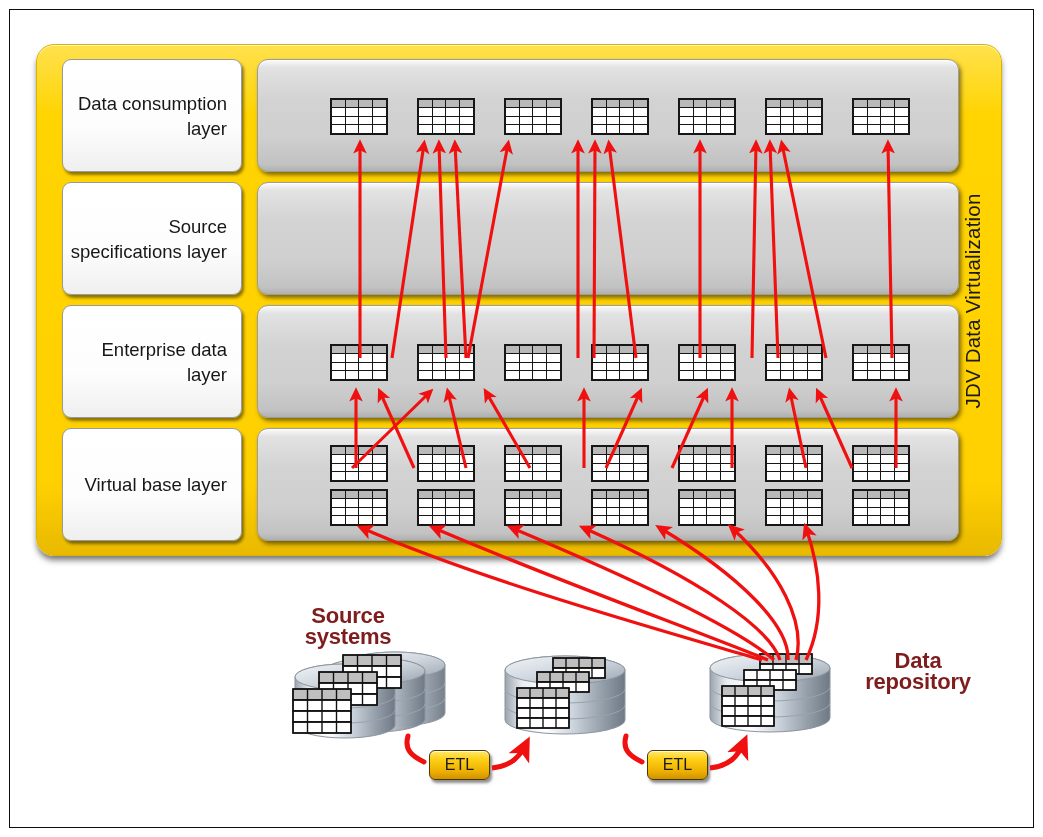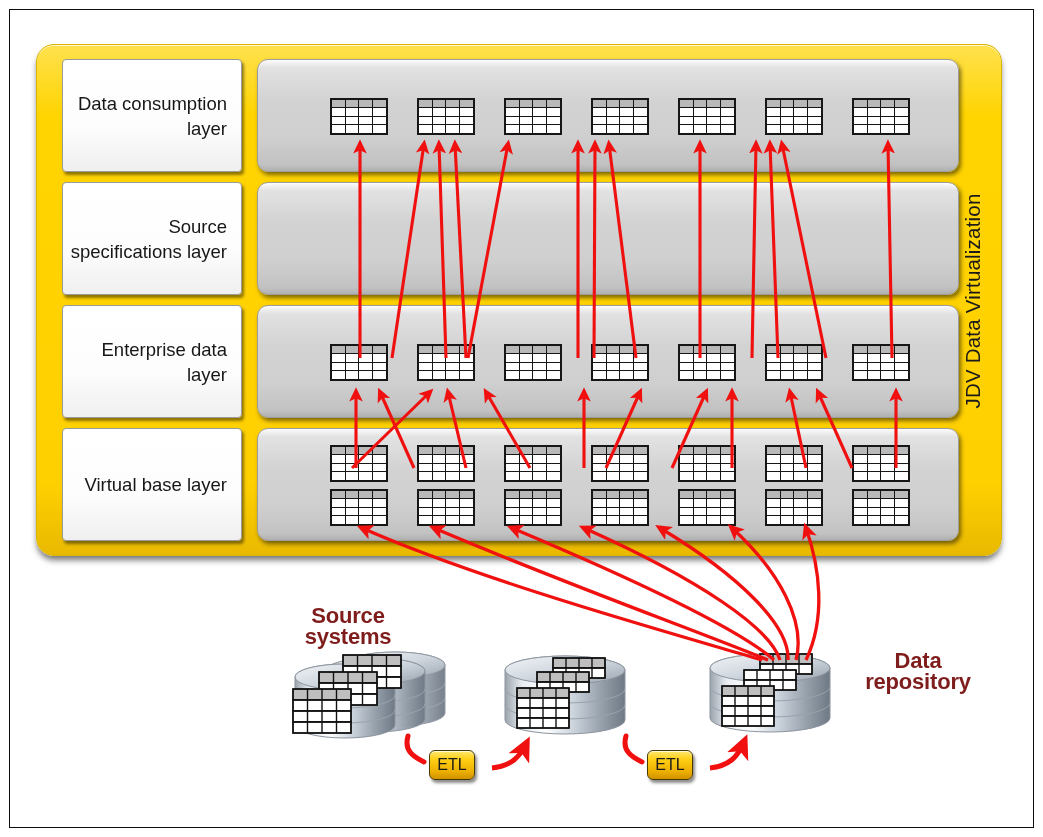--- a/index.html
+++ b/index.html
@@ -54,21 +54,21 @@
   .layer-row.r1 { top: 137px; }
   .layer-row.r2 { top: 260px; }
   .layer-row.r3 { top: 383px; }
 
   .layer-label {
     position: absolute;
     left: 0; top: 0;
     width: 180px; height: 113px;
     background: linear-gradient(180deg,#ffffff 0%,#fdfdfd 60%,#efefef 100%);
     border: 1px solid #9a9a9a;
-    border-radius: 4px;
+    border-radius: 9px;
     box-shadow: 2px 3px 3px rgba(0,0,0,.45), inset 0 1px 0 #fff;
     display: flex; align-items: center; justify-content: flex-end;
     padding-right: 14px;
   }
   .layer-label .txt {
     text-align: right;
     font-size: 18.5px;
     line-height: 25px;
     color: #171717;
   }
@@ -125,21 +125,21 @@
     font-size: 22px;
     font-weight: bold;
     line-height: 21px;
     color: #7f1d1d;
     text-align: center;
     white-space: pre-line;
     letter-spacing: -.2px;
   }
   .etl-box {
     position: absolute;
-    width: 46px; height: 30px;
+    width: 61px; height: 30px;
     border-radius: 6px;
     background: linear-gradient(180deg,#ffe873 0%,#ffd117 28%,#eeb000 72%,#d09200 100%);
     border: 1.6px solid #4a3a00;
     box-shadow: 2px 3px 3px rgba(0,0,0,.45), inset 0 1px 0 rgba(255,255,255,.75);
     display: flex; align-items: center; justify-content: center;
     font-size: 16px;
     color: #1a1a1a;
   }
 </style>
 </head>

